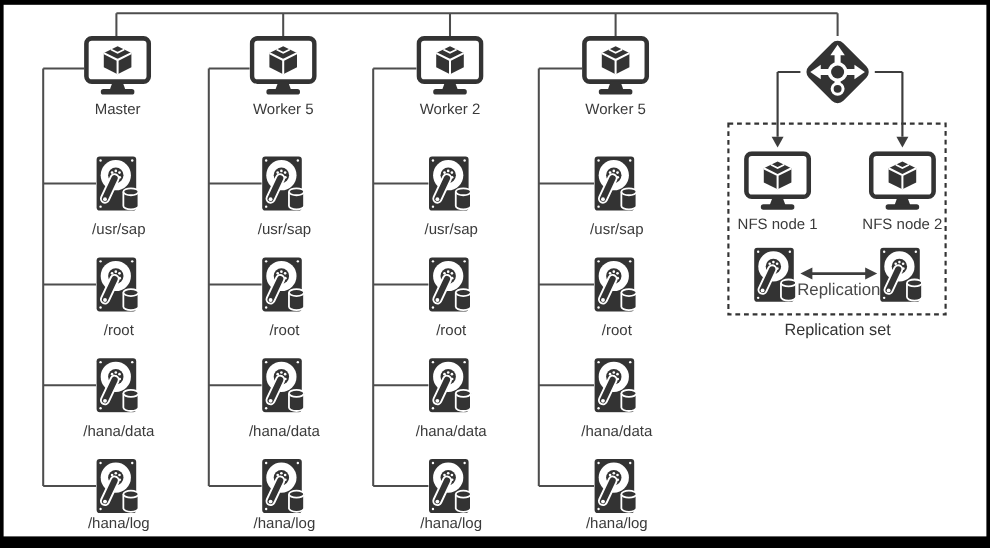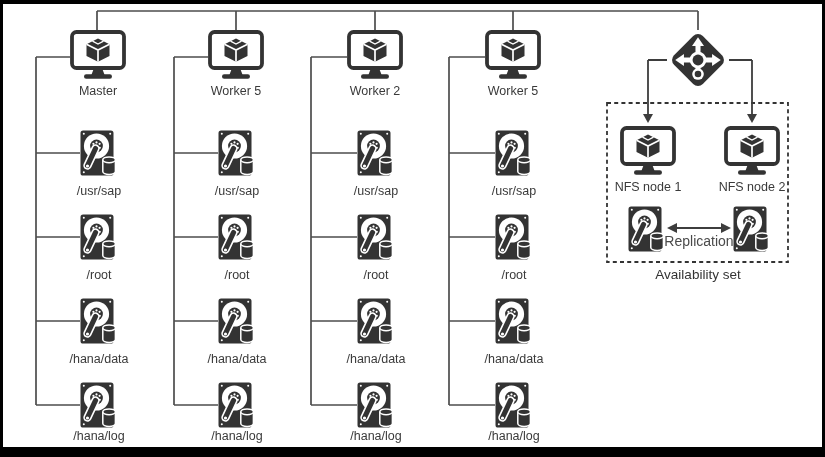--- a/index.html
+++ b/index.html
@@ -178,19 +178,19 @@
     </svg>
   <div class="lbl" style="left:752px;top:180px">NFS node 2</div>
 
   <svg class="icon" style="left:628px;top:206px" width="36" height="46">
       <use href="#sym-disk"></use>
     </svg>
   <svg class="icon" style="left:733px;top:206px" width="36" height="46">
       <use href="#sym-disk"></use>
     </svg>
   <div class="lbl lbl-small" style="left:699px;top:234px">Replication</div>
-  <div class="lbl lbl-caption" style="left:698px;top:268px">Availability set</div>
+  <div class="lbl lbl-caption" style="left:698px;top:268px">Replication set</div>
 
   <div class="frame-bar bar-top"></div>
   <div class="frame-bar bar-bottom"></div>
   <div class="frame-bar bar-left"></div>
   <div class="frame-bar bar-right"></div>
 </div>
 
 </body></html>

